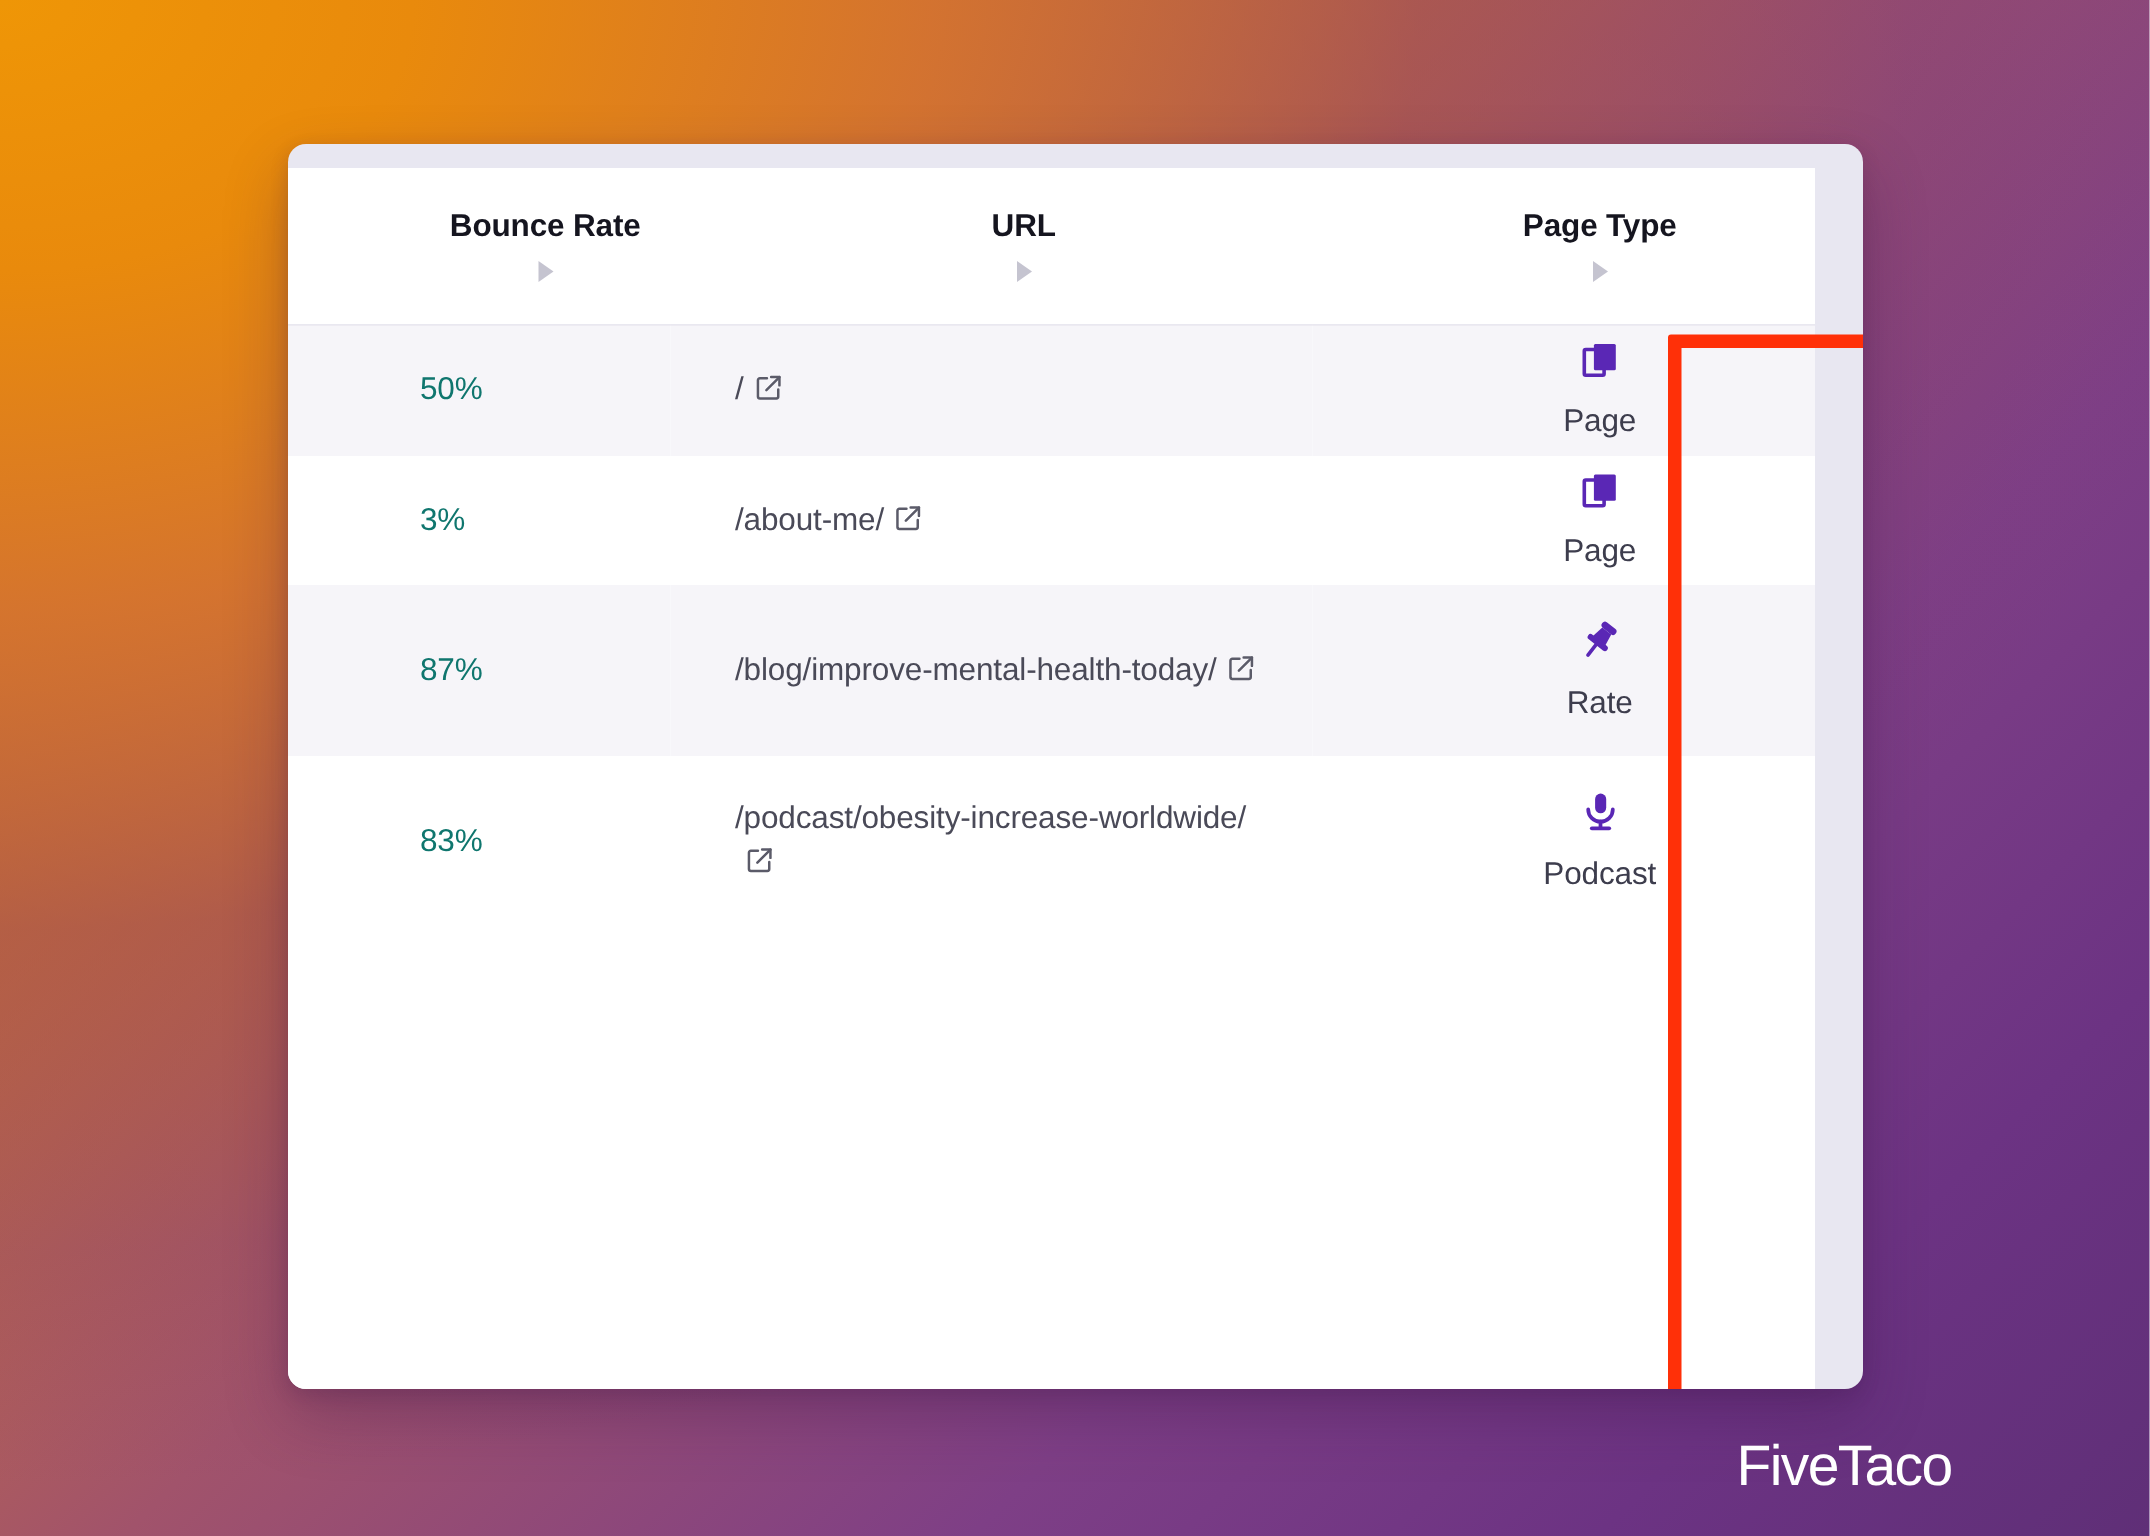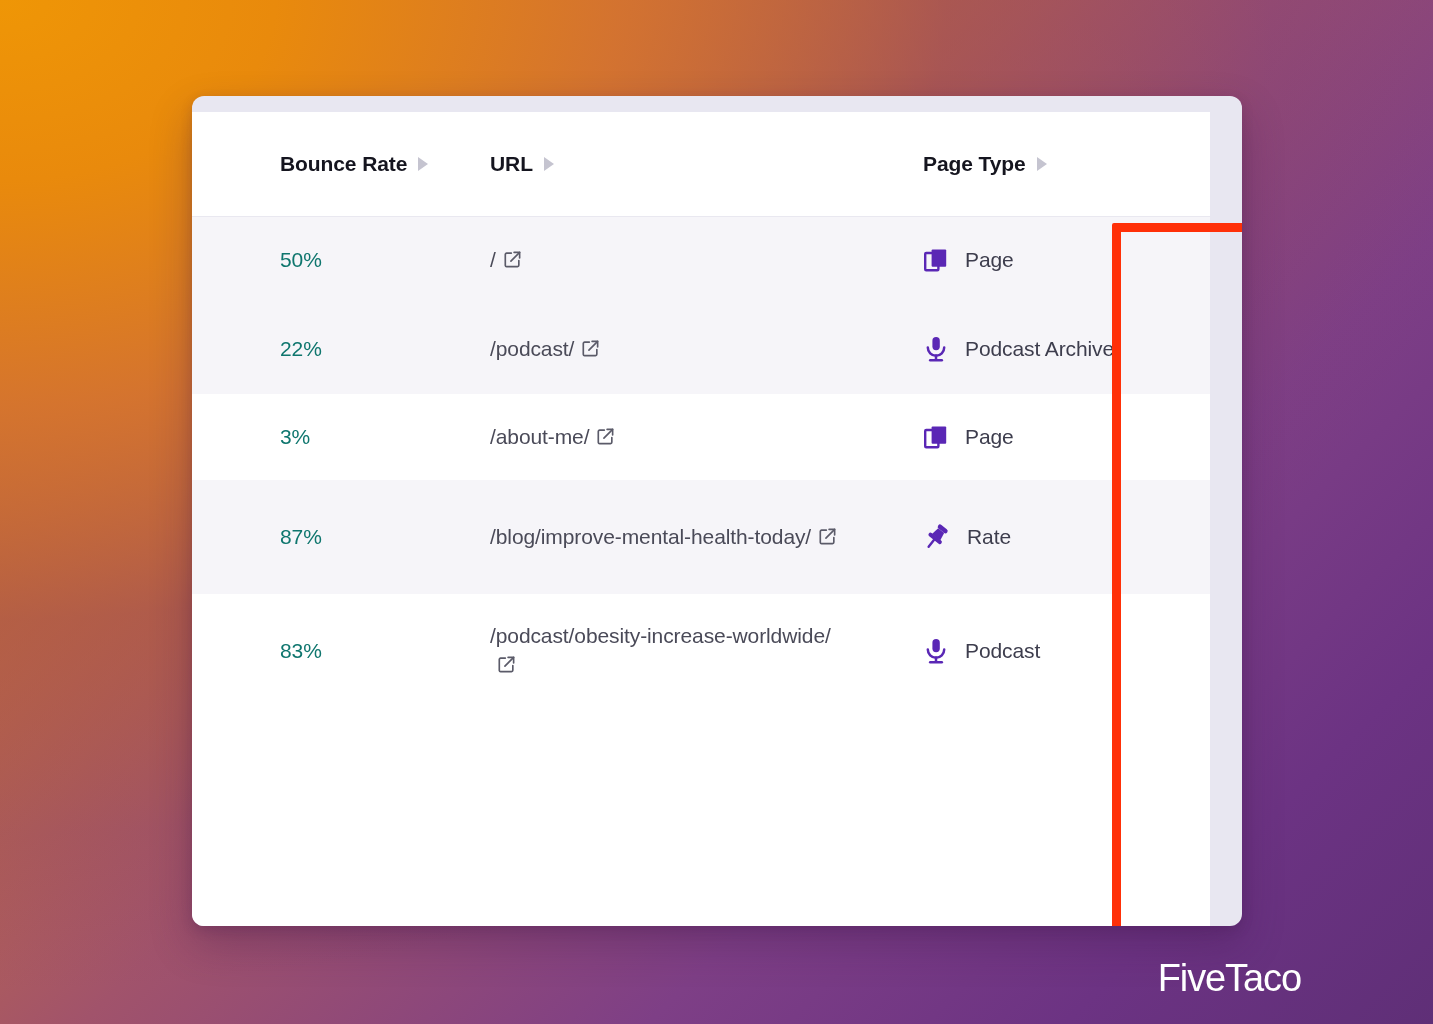--- a/index.html
+++ b/index.html
@@ -43,21 +43,21 @@
     background:#ffffff;
     text-align:left;
     vertical-align:middle;
     font-size:21px;
     font-weight:bold;
     color:#15151f;
     letter-spacing:-0.1px;
     border-bottom:1px solid #e9e8f0;
     padding:0;
   }
-  thead th .th-wrap { display:flex; align-items:center; gap:11px; }
+  thead th .th-wrap { display:flex; align-items:center; gap:11px;flex-direction:column; }
   th.h-bounce .th-wrap { padding-left:88px; }
   th.h-url    .th-wrap { padding-left:43px; }
   th.h-type   .th-wrap { padding-left:48px; }
 
   .sort-caret {
     width:0; height:0;
     border-top:7px solid transparent;
     border-bottom:7px solid transparent;
     border-left:10px solid #c5c4d0;
     display:inline-block;
@@ -74,21 +74,21 @@
   tbody tr.shade td { background:#f6f5f9; }
   tbody tr.plain td { background:#ffffff; }
 
   td.c1 { padding-left:88px; color:#0f766e; }
   td.c2 { padding-left:43px; padding-right:20px; line-height:1.38; }
   td.c3 { padding-left:48px; }
 
   .url-cell { display:inline; }
   .ext-icon { display:inline-block; vertical-align:-2px; margin-left:7px; }
 
-  .type-cell { display:flex; align-items:center; gap:16px; }
+  .type-cell { display:flex; align-items:center; gap:16px;flex-direction:column; }
   .type-icon { flex:none; display:block; }
   .type-label { color:#3d3d4d; font-size:21px; }
 
   
   .highlight {
     position:absolute;
     left:920px; top:127px;
     width:276px; height:774px;
     border:9px solid #ff3008;
     border-radius:2px;
@@ -150,39 +150,20 @@
             <td class="c3">
               <span class="type-cell">
                 <svg class="type-icon" width="26" height="26" viewBox="0 0 26 26">
                   <rect x="2.2" y="6.0" width="13.2" height="17.2" rx="1" fill="none" stroke="#5a27b5" stroke-width="2.4"></rect>
                   <rect x="8.6" y="2.4" width="14.6" height="17.4" rx="1" fill="#5a27b5"></rect>
                 </svg>
                 <span class="type-label">Page</span>
               </span>
             </td>
           </tr>
-          <tr class="shade" style="height: 90px;">
-            <td class="c1"><span>22%</span></td>
-            <td class="c2"><span class="url-cell">/podcast/</span><svg class="ext-icon" width="19" height="19" viewBox="0 0 24 24" fill="none" stroke="#5b5b69" stroke-width="2.1" stroke-linecap="round" stroke-linejoin="round">
-                <path d="M10.5 4H4.5a1.6 1.6 0 0 0-1.6 1.6v13.9A1.6 1.6 0 0 0 4.5 21h13.9a1.6 1.6 0 0 0 1.6-1.6v-6"></path>
-                <path d="M14 3h7v7"></path>
-                <path d="M10 14 21 3"></path>
-              </svg></td>
-            <td class="c3">
-              <span class="type-cell">
-                <svg class="type-icon" width="26" height="28" viewBox="0 0 26 28">
-                  <rect x="9.4" y="2" width="7.4" height="13.2" rx="3.7" fill="#5a27b5"></rect>
-                  <path d="M4.8 12.6a8.2 8.2 0 0 0 16.4 0" fill="none" stroke="#5a27b5" stroke-width="2.5" stroke-linecap="round"></path>
-                  <path d="M13 20.6v3.6" stroke="#5a27b5" stroke-width="2.5" stroke-linecap="round"></path>
-                  <path d="M7.2 25.2h11.6" stroke="#5a27b5" stroke-width="2.5" stroke-linecap="round"></path>
-                </svg>
-                <span class="type-label">Podcast Archive</span>
-              </span>
-            </td>
-          </tr>
           <tr class="plain" style="height: 86px;">
             <td class="c1"><span>3%</span></td>
             <td class="c2"><span class="url-cell">/about-me/</span><svg class="ext-icon" width="19" height="19" viewBox="0 0 24 24" fill="none" stroke="#5b5b69" stroke-width="2.1" stroke-linecap="round" stroke-linejoin="round">
                 <path d="M10.5 4H4.5a1.6 1.6 0 0 0-1.6 1.6v13.9A1.6 1.6 0 0 0 4.5 21h13.9a1.6 1.6 0 0 0 1.6-1.6v-6"></path>
                 <path d="M14 3h7v7"></path>
                 <path d="M10 14 21 3"></path>
               </svg></td>
             <td class="c3">
               <span class="type-cell">
                 <svg class="type-icon" width="26" height="26" viewBox="0 0 26 26">

